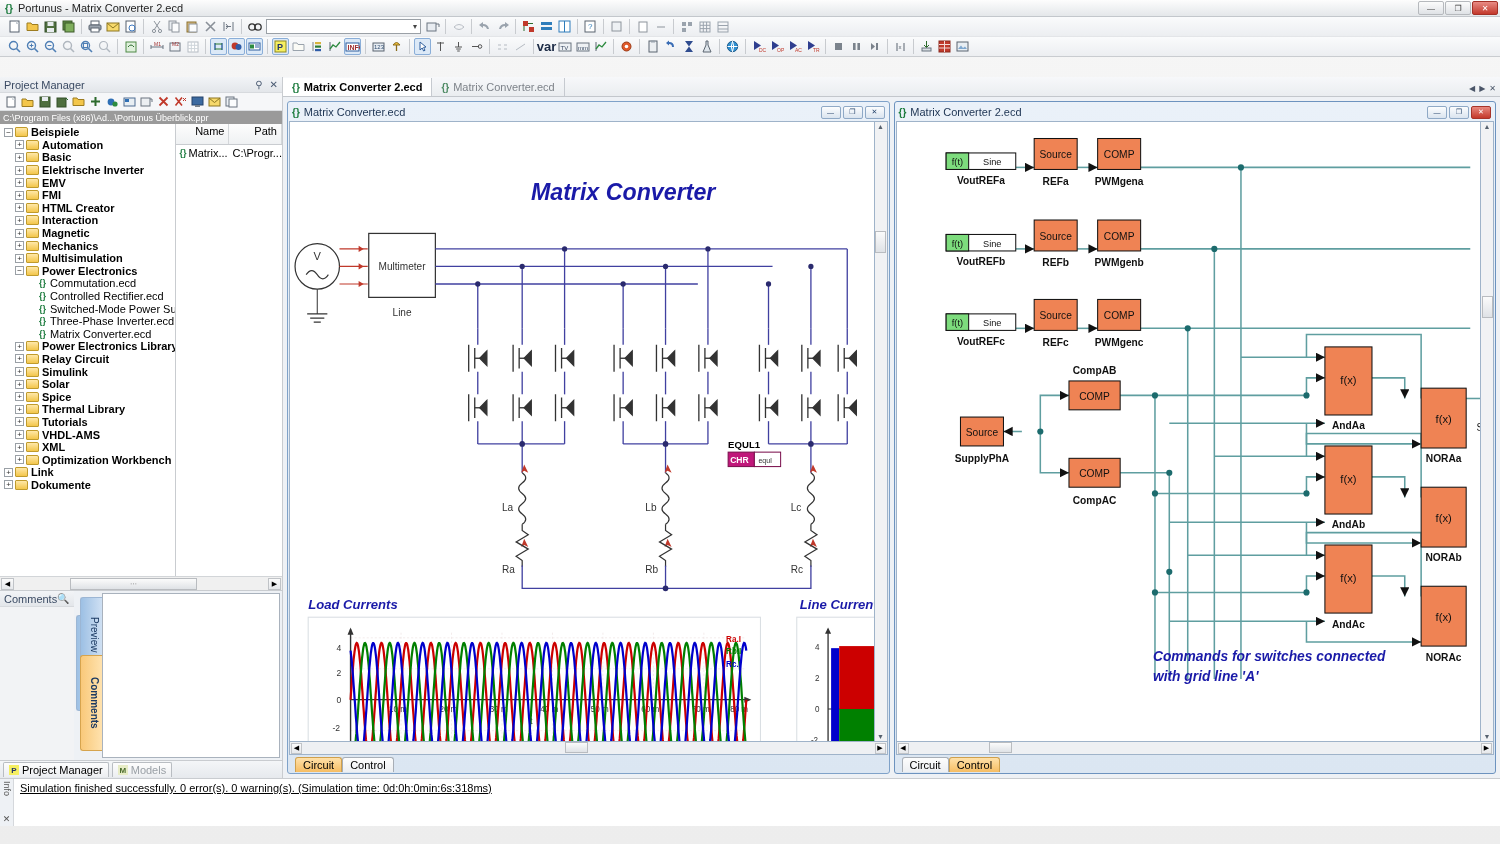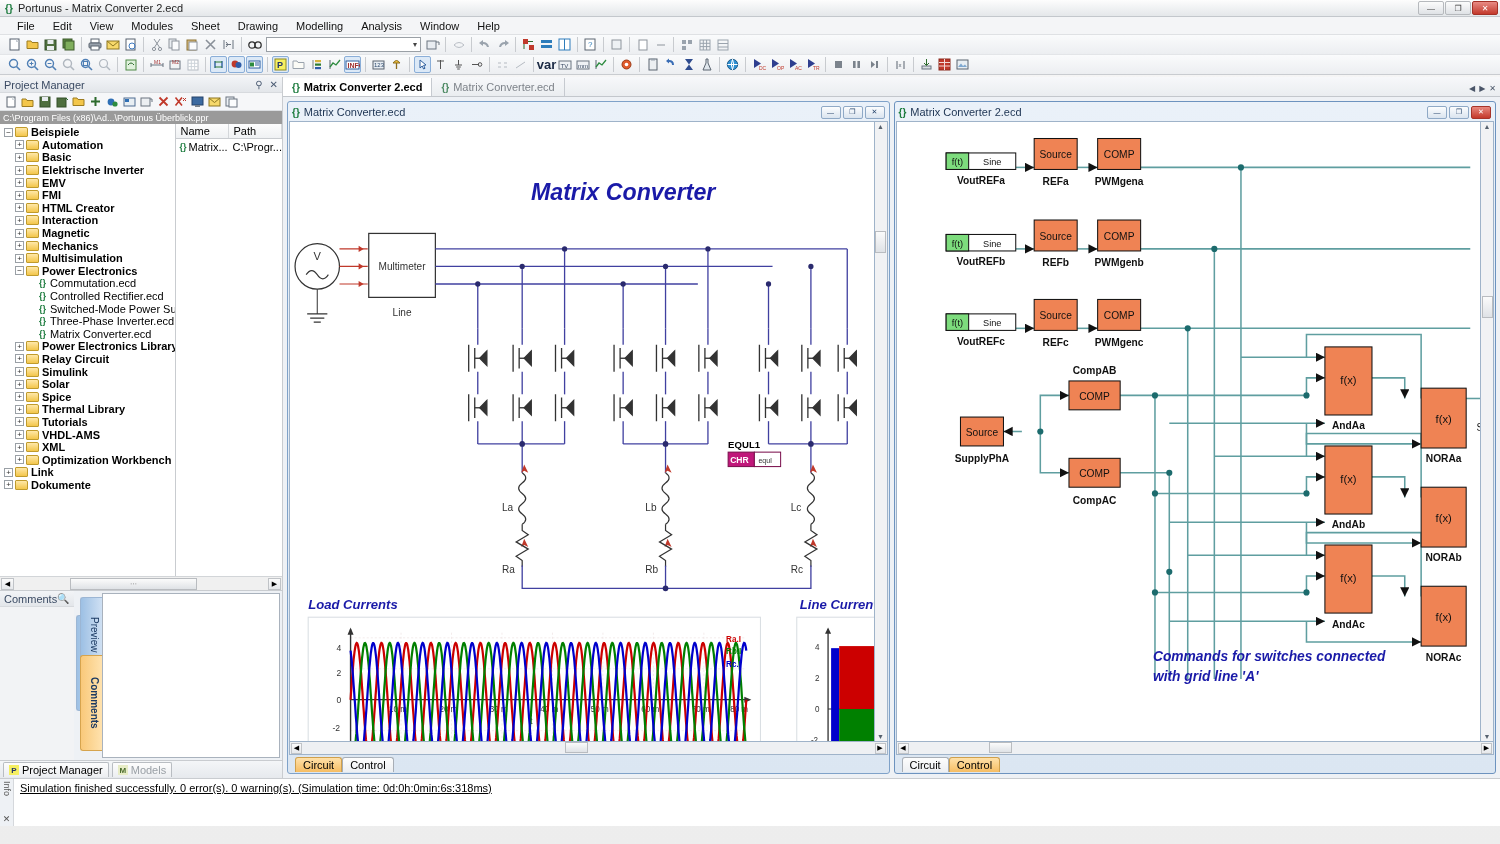--- a/index.html
+++ b/index.html
@@ -64,22 +64,22 @@
   .trow { height:12.6px; display:flex; align-items:center; white-space:nowrap; }
   .texp { width:9px; height:9px; border:1px solid #9aa0a6; background:#fff;
      font-size:8px; line-height:7px; text-align:center; color:#333; margin-right:2px; flex:none; }
   .tspacer { width:11px; flex:none; }
   .folder { width:13px; height:10px; background:linear-gradient(#ffe8a8,#f3c64b);
      border:1px solid #c09b2c; border-radius:1px 2px 1px 1px; margin-right:3px; flex:none; }
   .ficon { width:11px; font-weight:bold; color:#1a7a3c; font-size:9px;
      margin-right:2px; flex:none; text-align:center; }
   .tlabel.bold { font-weight:bold; }
   .filelist { flex:1; background:#fff; }
-  .flhdr { display:flex; height:15px; border-bottom:1px solid #c9ccd0;
-     background:linear-gradient(#fdfdfd,#eff1f3); font-size:11px; }
+  .flhdr { display:flex; height:21px; border-bottom:1px solid #c9ccd0;
+     background:linear-gradient(#fdfdfd,#eff1f3); font-size:11px;text-align:right; }
   .flhdr div { padding:1px 4px; border-right:1px solid #d4d7da; }
   .flrow { display:flex; font-size:11px; padding:2px 0; align-items:center; }
   .hscroll { height:14px; background:#f0f0f0; border-top:1px solid #d2d5d8;
      display:flex; align-items:center; padding:0 1px; }
   .hs-arrow { width:13px; height:12px; background:linear-gradient(#fbfbfb,#e6e8eb);
      border:1px solid #c0c3c7; font-size:7px; display:flex; align-items:center; justify-content:center; }
   .hs-track { flex:1; height:12px; position:relative; }
   .hs-thumb { position:absolute; left:22%; width:50%; height:12px;
      background:linear-gradient(#fbfbfb,#dfe2e6); border:1px solid #b9bcc0; font-size:7px;
      display:flex; align-items:center; justify-content:center; color:#666; }
@@ -172,32 +172,20 @@
   <div class="titlebar">
     <span class="tb-icon">{}</span>
     <span class="tb-text">Portunus - Matrix Converter 2.ecd</span>
     <div class="winbtns">
       <div class="winbtn">—</div>
       <div class="winbtn">❐</div>
       <div class="winbtn close">✕</div>
     </div>
   </div>
 
-  <div class="menubar">
-    <div class="mi">File</div>
-    <div class="mi">Edit</div>
-    <div class="mi">View</div>
-    <div class="mi">Modules</div>
-    <div class="mi">Sheet</div>
-    <div class="mi">Drawing</div>
-    <div class="mi">Modelling</div>
-    <div class="mi">Analysis</div>
-    <div class="mi">Window</div>
-    <div class="mi">Help</div>
-  </div>
 
   <div class="toolbar">
     <div class="tbtn">
         <svg width="13" height="13">
           <rect x="2" y="1" width="9" height="11" fill="#fff" stroke="#56606e"></rect>
           <path d="M8 1 L11 4 L8 4 Z" fill="#c8cdd4"></path>
         </svg>
       </div>
     <div class="tbtn">
         <svg width="14" height="13">

